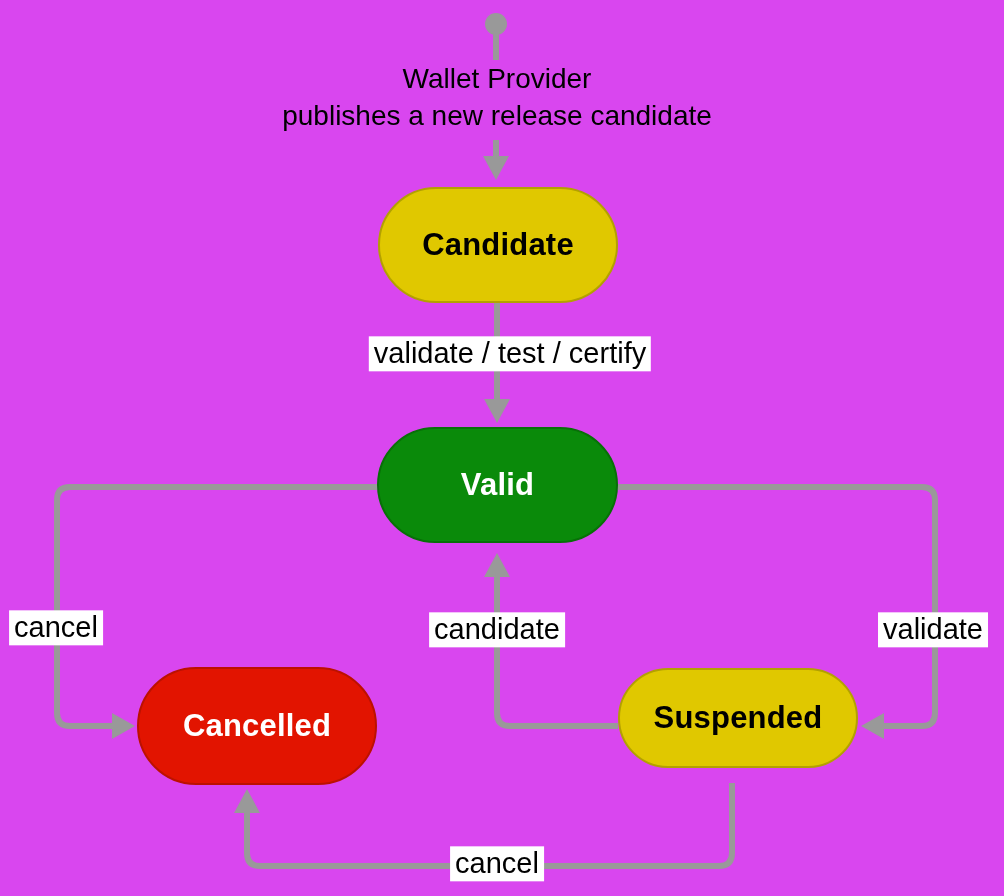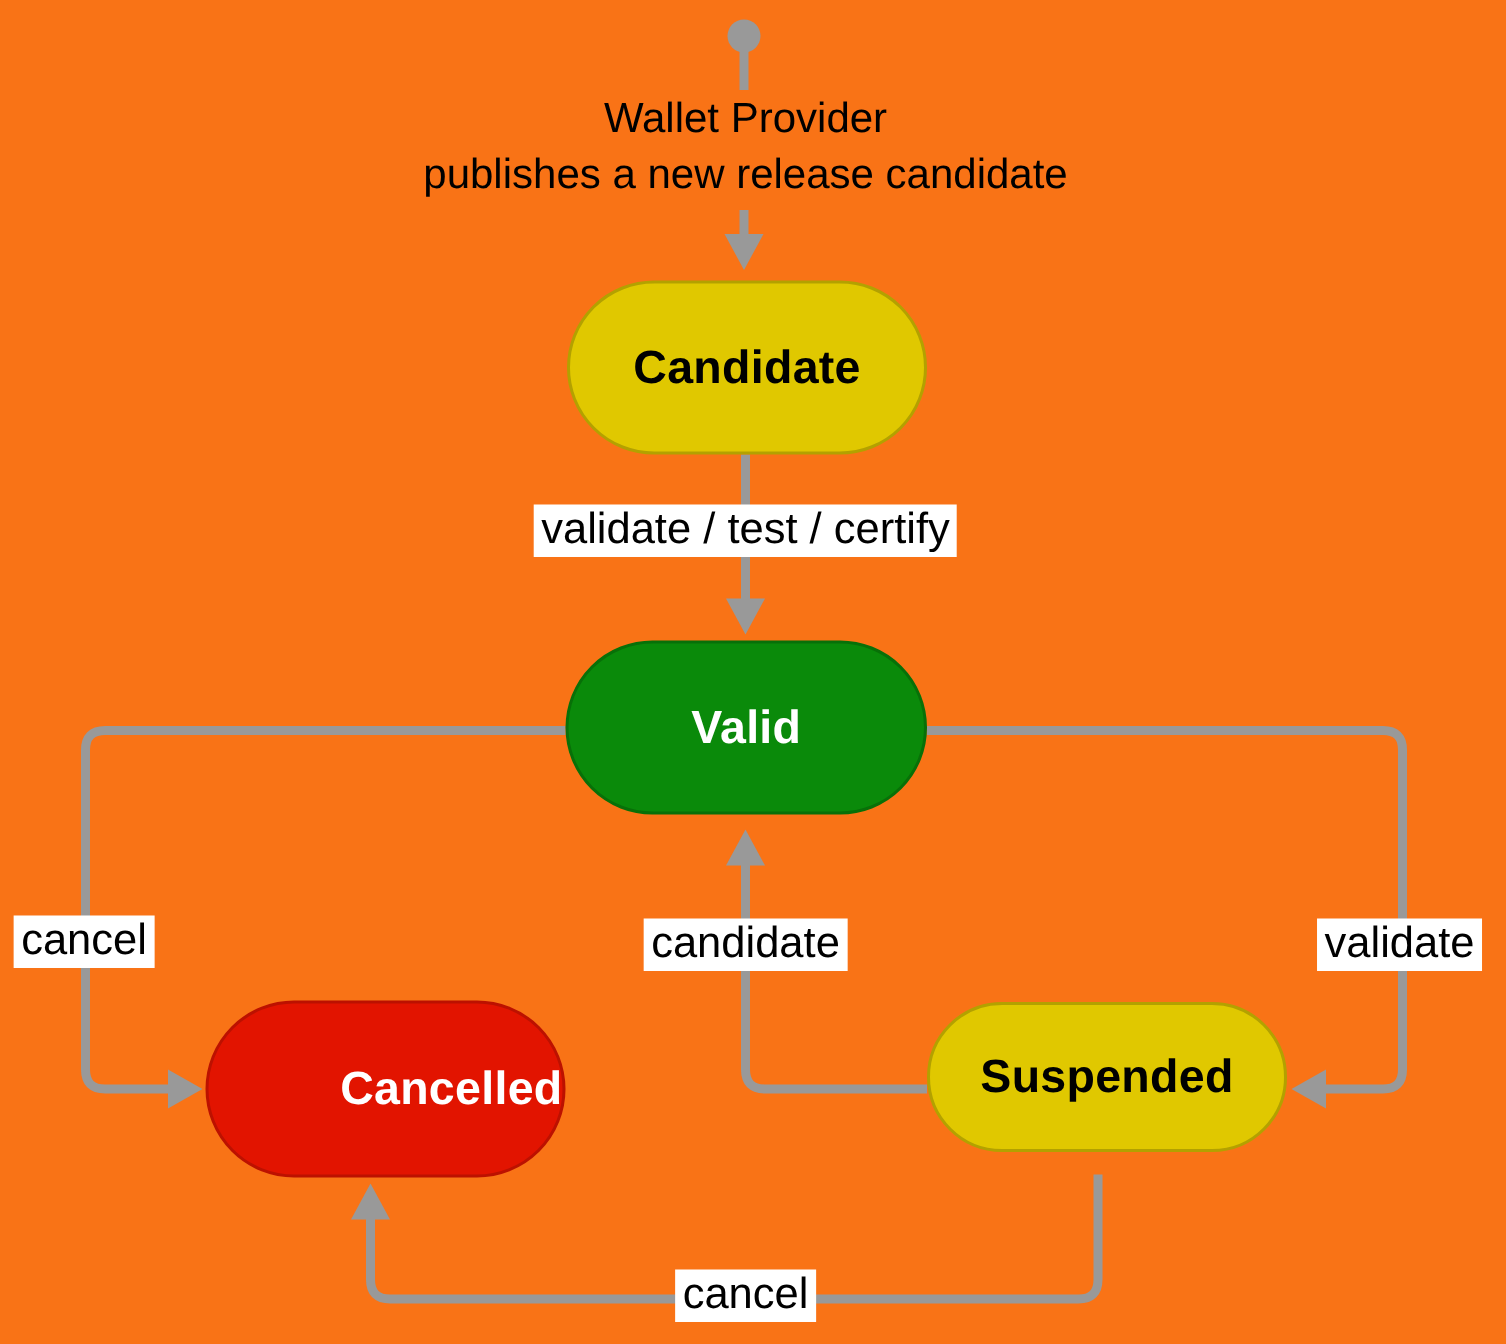--- a/index.html
+++ b/index.html
@@ -1,20 +1,20 @@
 <!DOCTYPE html>
 <html style="--state-yellow: #e0c800; --state-yellow-border: #b3a100; --state-green: #0a8a0a; --state-green-border: #087008; --state-red: #e21400; --state-red-border: #bc1100; --edge-gray: #999999; --label-text: #000000;"><head>
 <meta charset="utf-8">
 <style>
   html, body { margin: 0; padding: 0; background: #ffffff; }
   #canvas {
     position: relative;
     width: 1004px;
     height: 896px;
-    background: #f97316;
+    background: #d946ef;
     font-family: "Liberation Sans", sans-serif;
     overflow: hidden;
   }
   #edges {
     position: absolute;
     left: 0; top: 0;
     width: 1004px; height: 896px;
     z-index: 1;
   }
   .edge-path {
@@ -110,29 +110,29 @@
   </div>
 
   <div class="state-node state-green" style="left:377px; top:427px; width:241px; height:116px;">
     <span>Valid</span>
   </div>
 
   <div class="state-node state-yellow" style="left:378px; top:187px; width:240px; height:116px;">
     <span>Candidate</span>
   </div>
 
-  <div class="state-node state-red" style="left:137px; top:667px; width:240px; height:118px;justify-content:flex-end;">
+  <div class="state-node state-red" style="left:137px; top:667px; width:240px; height:118px;">
     <span>Cancelled</span>
   </div>
 
   <div class="state-node state-yellow" style="left:618px; top:668px; width:240px; height:100px;">
     <span>Suspended</span>
   </div>
 
-  <span class="edge-label" style="left:497px; top:354px;text-align:center;">validate / test / certify</span>
+  <span class="edge-label" style="left:510px; top:354px;text-align:center;">validate / test / certify</span>
 
   <span class="edge-label" style="left:56px; top:628px;">cancel</span>
 
   <span class="edge-label" style="left:933px; top:630px;">validate</span>
 
   <span class="edge-label" style="left:497px; top:630px;">candidate</span>
 
   <span class="edge-label" style="left:497px; top:864px;">cancel</span>
 
 </div>

